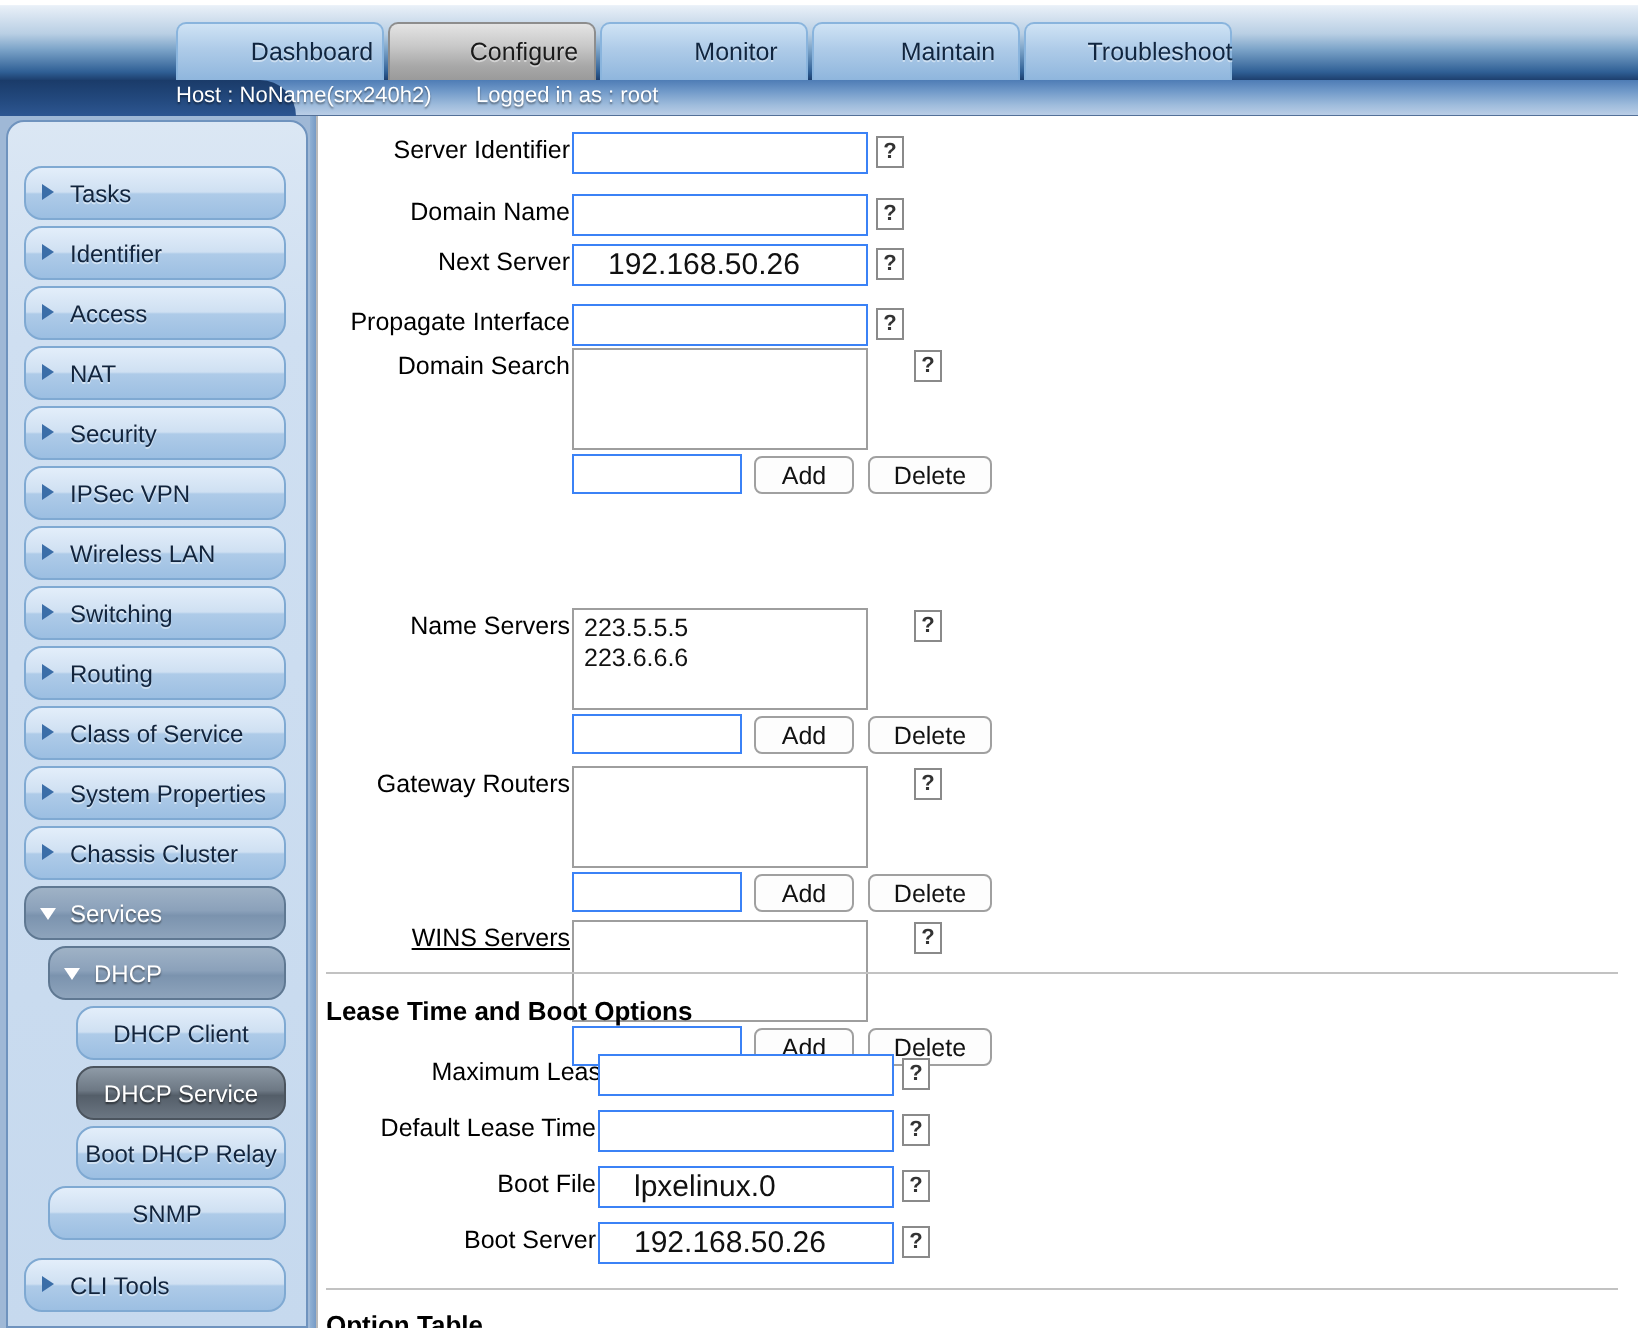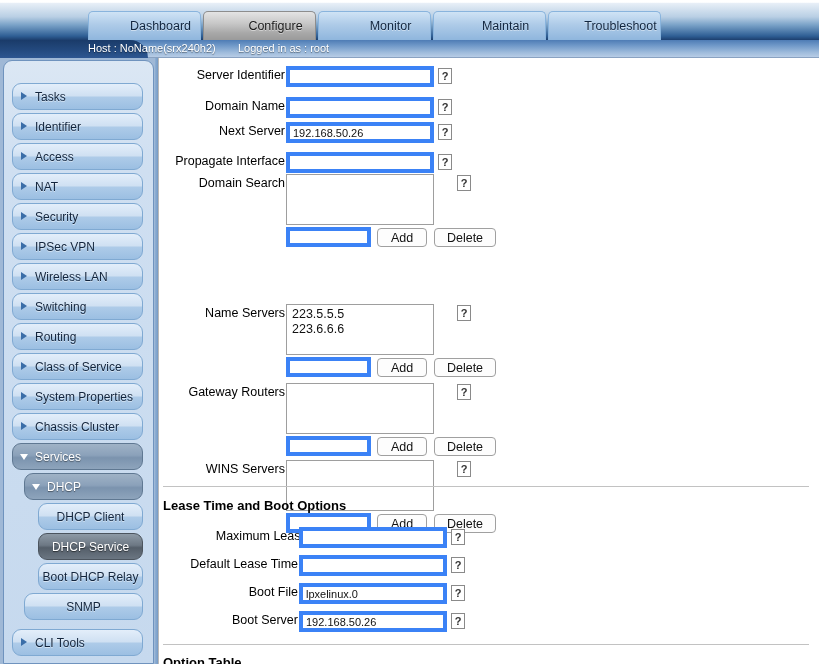--- a/index.html
+++ b/index.html
@@ -12,21 +12,21 @@
   }
   #app{position:relative;width:819px;height:664px;overflow:hidden;background:#fff;}
 
   
   .topstrip{
     position:absolute;left:0;top:0;width:819px;height:40px;
     background:linear-gradient(180deg,#ffffff 0%, #ffffff 6%, #e9f0f8 7%, #b9cfe4 42%, #7ba3c8 62%, #2f5f95 90%, #1d3f6e 100%);
   }
   .tabs{position:absolute;left:88px;top:11px;height:29px;display:flex;}
   .tab{
-    width:113px;height:29px;box-sizing:border-box;
+    width:104px;height:29px;box-sizing:border-box;
     display:flex;align-items:center;justify-content:center;
     font-size:12.5px;color:#10253f;
     border:1px solid #89b4dd;
     border-bottom:none;
     border-radius:5px 5px 0 0;
     background:linear-gradient(180deg,#cfe3f5 0%, #aecbe8 45%, #8fb6dd 100%);
     margin-right:2px;
     text-shadow:0 1px 0 rgba(255,255,255,.45);
     padding-left:32px;
   }
@@ -127,23 +127,23 @@
     background:#ffffff;border-left:1px solid #b9b9b9;
     overflow:hidden;
   }
   .form{position:absolute;left:0;top:0;width:654px;}
   .lab{
     position:absolute;text-align:right;width:150px;left:-24px;
     font-size:12.5px;color:#000;white-space:nowrap;
   }
   .inp{
     position:absolute;box-sizing:border-box;
-    border:4px solid #3b82f6;background:#fff;
-    font-family:"Liberation Sans", sans-serif;font-size:11px;
-    color:#111;padding:1px 3px;line-height:17px;
+    border:1px solid #3b82f6;background:#fff;
+    font-family:"Liberation Sans", sans-serif;font-size:15px;
+    color:#111;padding:1px 17px;line-height:17px;
   }
   .ta{
     position:absolute;box-sizing:border-box;
     border:1px solid #9e9e9e;background:#fff;
     font-family:"Liberation Sans", sans-serif;font-size:12.5px;
     color:#111;padding:2px 5px;line-height:15px;
     white-space:pre;overflow:hidden;
   }
   .help{
     position:absolute;width:14px;height:16px;box-sizing:border-box;
@@ -293,21 +293,21 @@
         <div class="help" style="left: 298px; top: 247px;">?</div>
         <input class="inp" type="text" value="" style="left: 127px; top: 299px; width: 85px; height: 20px;">
         <div class="btn" style="left: 218px; top: 300px; width: 50px;">Add</div>
         <div class="btn" style="left: 275px; top: 300px; width: 62px;">Delete</div>
         <div class="lab" style="top: 327px;">Gateway Routers</div>
         <div class="ta" style="left: 127px; top: 325px; width: 148px; height: 51px;"></div>
         <div class="help" style="left: 298px; top: 326px;">?</div>
         <input class="inp" type="text" value="" style="left: 127px; top: 378px; width: 85px; height: 20px;">
         <div class="btn" style="left: 218px; top: 379px; width: 50px;">Add</div>
         <div class="btn" style="left: 275px; top: 379px; width: 62px;">Delete</div>
-        <div class="lab" style="top: 404px;">WINS Servers</div>
+        <div class="lab" style="top: 404px; text-decoration: underline;">WINS Servers</div>
         <div class="ta" style="left: 127px; top: 402px; width: 148px; height: 51px;"></div>
         <div class="help" style="left: 298px; top: 403px;">?</div>
         <input class="inp" type="text" value="" style="left: 127px; top: 455px; width: 85px; height: 20px;">
         <div class="btn" style="left: 218px; top: 456px; width: 50px;">Add</div>
         <div class="btn" style="left: 275px; top: 456px; width: 62px;">Delete</div>
         <div class="sectiondiv" style="top: 428px;"></div>
         <div class="sectiontitle" style="top: 440px;">Lease Time and Boot Options</div>
         <div class="lab" style="top: 471px; left: -11px; padding-left: 40px;">Maximum Lease Time</div>
         <input class="inp" type="text" value="" style="left: 140px; top: 469px; width: 148px; height: 21px;">
         <div class="help" style="left: 292px; top: 471px;">?</div>

